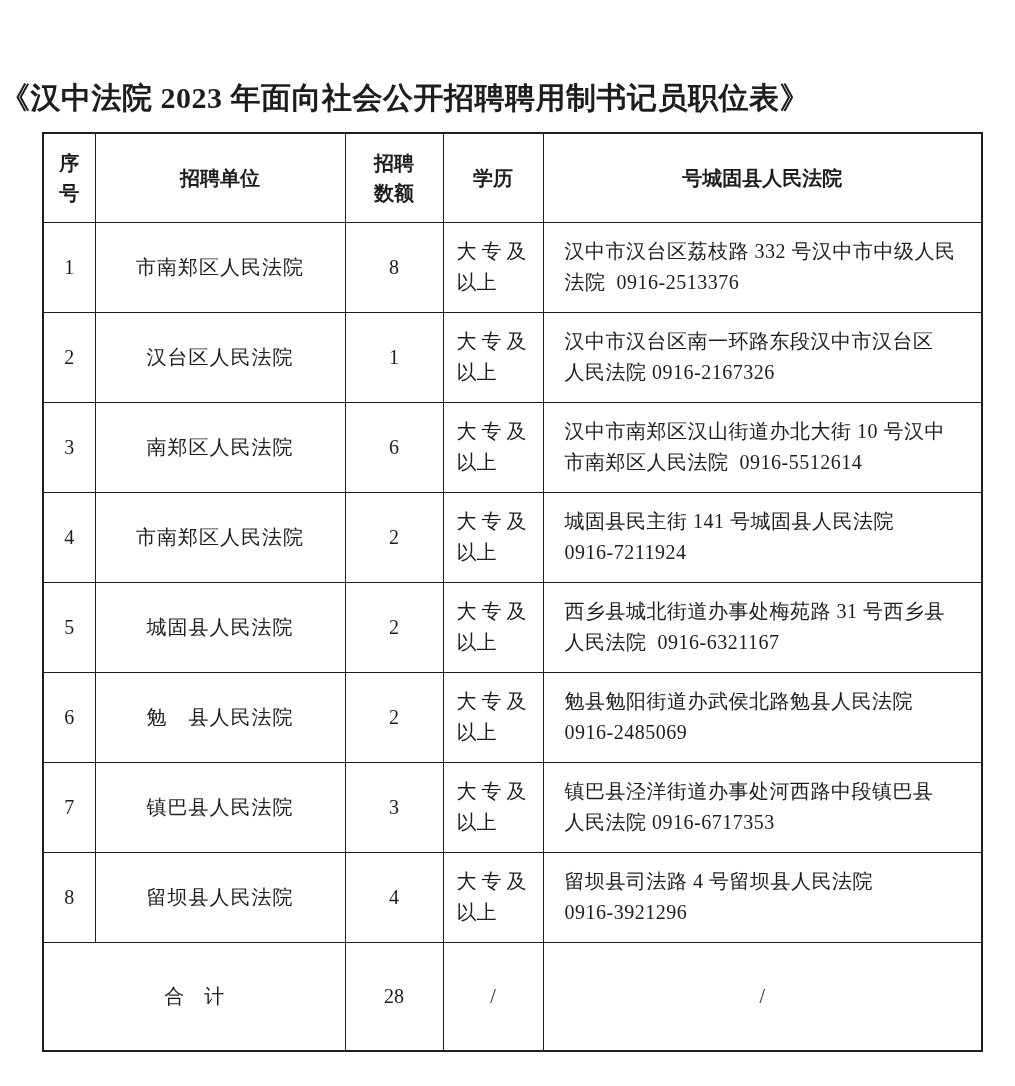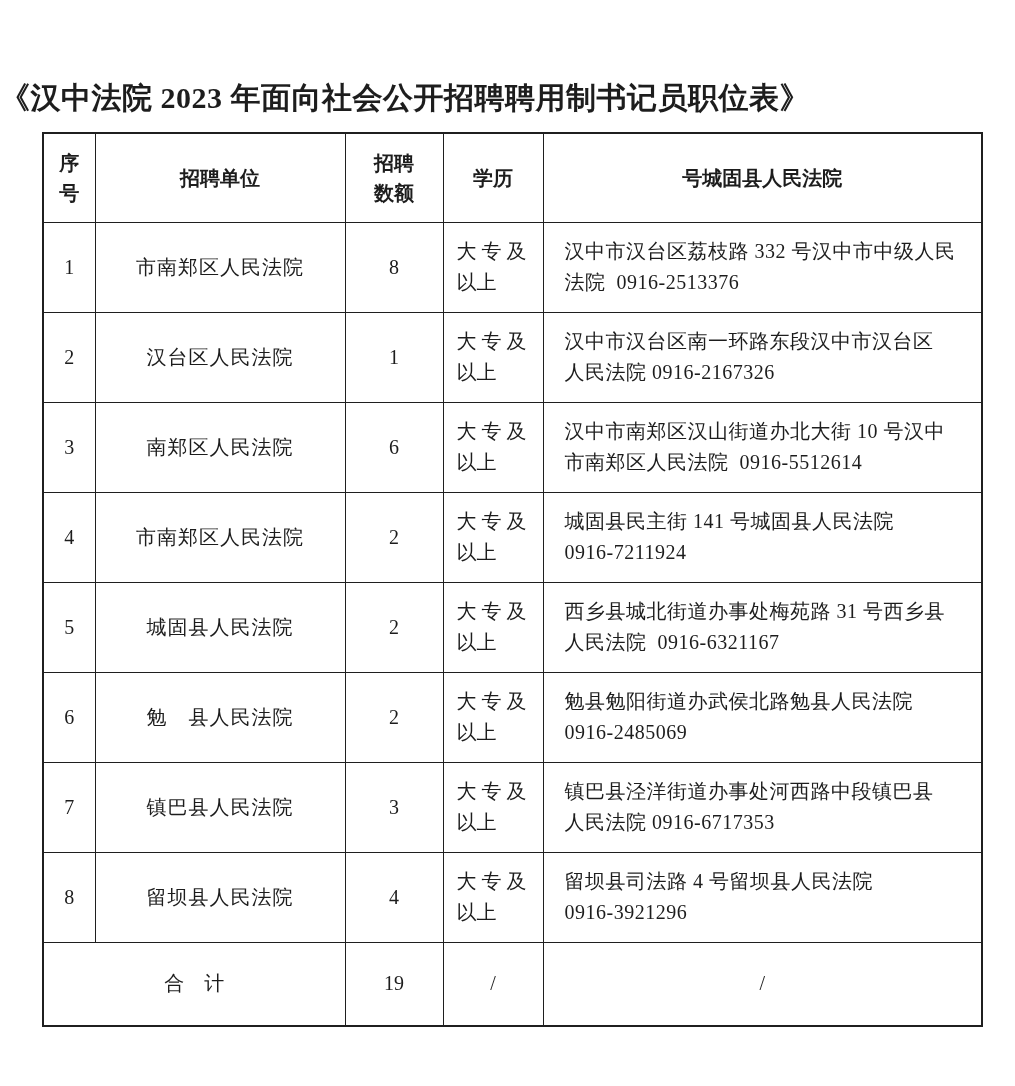--- a/index.html
+++ b/index.html
@@ -35,21 +35,21 @@
     font-size:20px;
     overflow:hidden;
   }
   thead tr { height:89px; }
   thead th {
     font-weight:bold;
     text-align:center;
     line-height:30px;
   }
   tbody tr.data-row { height:90px; }
-  tbody tr.total-row { height:84px; }
+  tbody tr.total-row { height:109px; }
   .c-no, .c-unit, .c-count, .c-center { text-align:center; }
   .c-unit { letter-spacing:1px; }
   .c-edu {
     padding-left:13px;
     padding-right:6px;
     line-height:31px;
     margin-top:40px;
   }
   .c-addr {
     padding-left:21px;
@@ -190,19 +190,19 @@
           <div class="line">大 专 及</div>
           <div class="line">以上</div>
         </td>
         <td class="c-addr">
           <div class="line">留坝县司法路 4 号留坝县人民法院</div>
           <div class="line">0916-3921296</div>
         </td>
       </tr>
       <tr class="total-row">
         <td colspan="2" class="c-total-label">合　计</td>
-        <td class="c-center">19</td>
+        <td class="c-center">28</td>
         <td class="c-center">/</td>
         <td class="c-center">/</td>
       </tr>
     </tbody>
   </table>
 </div>
 
 </body></html>

